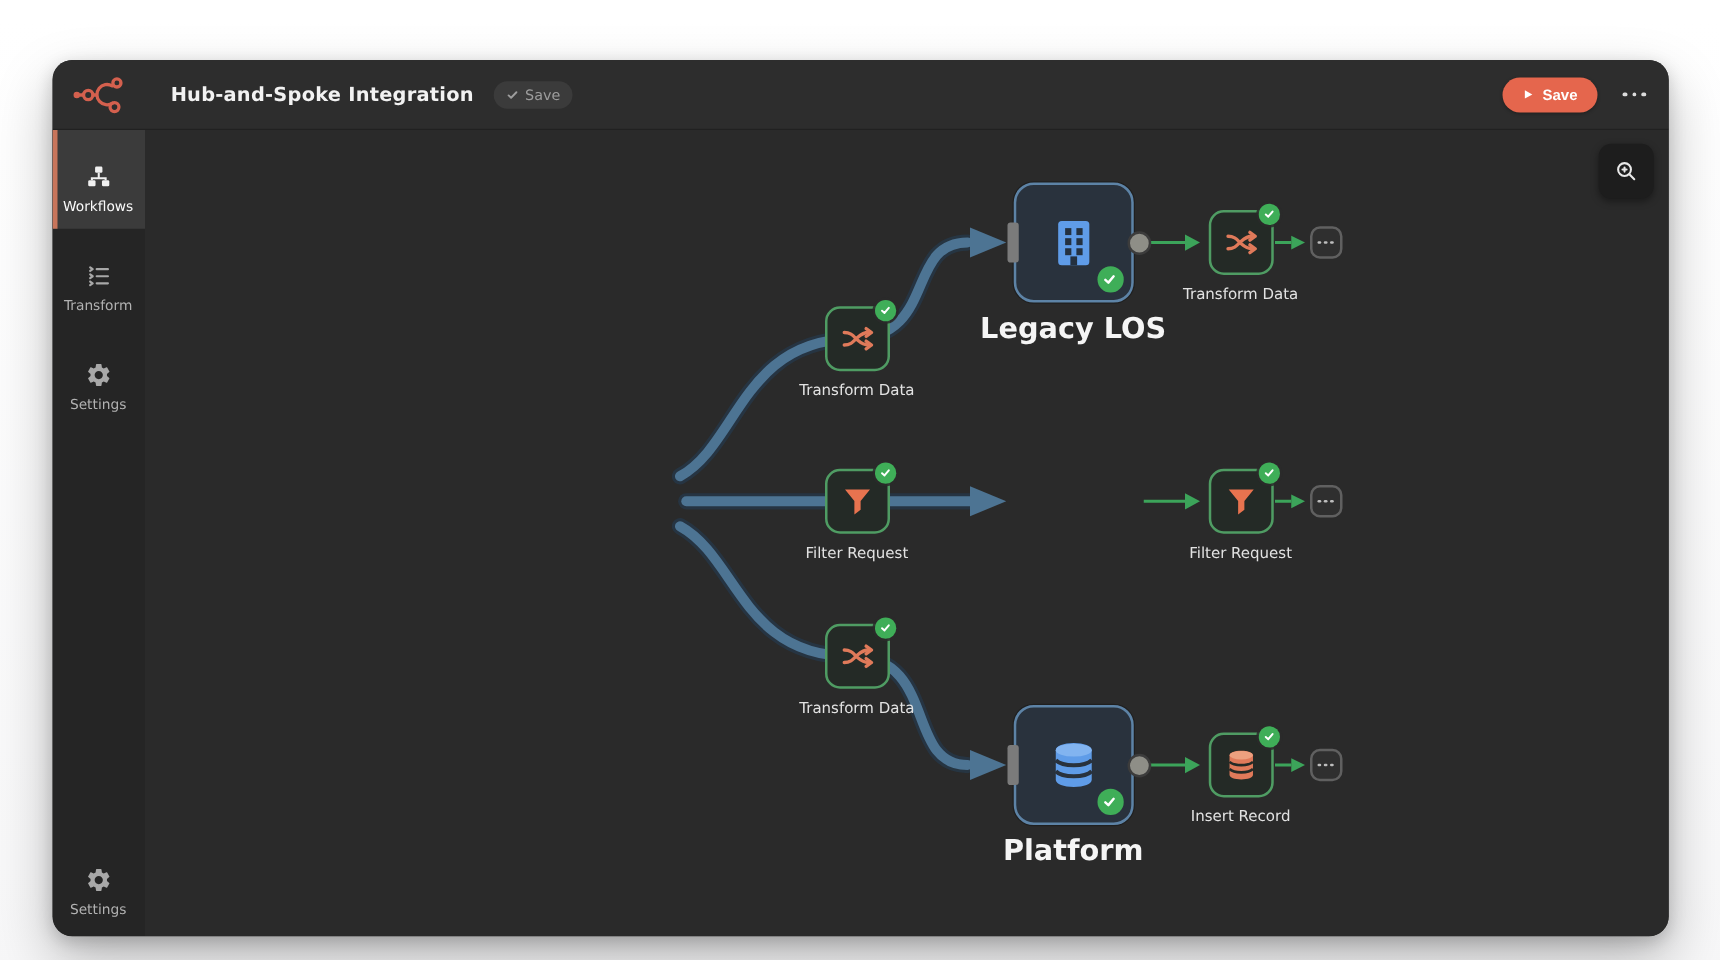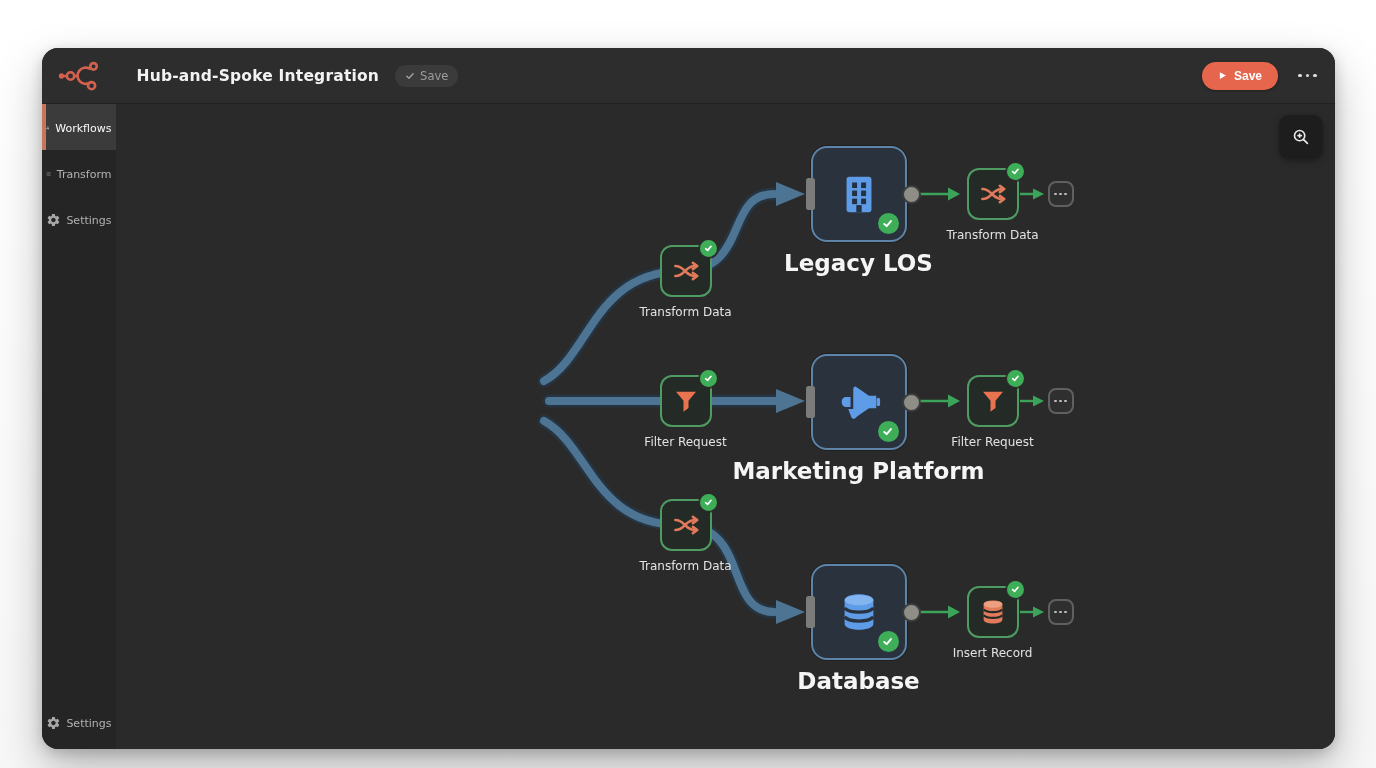--- a/index.html
+++ b/index.html
@@ -14,21 +14,21 @@
   .saved-badge { margin-left:16px; height:22px; padding:0 10px; border-radius:11px; background:#3b3b3b; color:#9d9d9d; font-size:11.5px; display:flex; align-items:center; gap:5px; }
   .saved-badge svg { width:10px; height:10px; }
   .header-right { margin-left:auto; display:flex; align-items:center; gap:18px; }
   .save-btn { height:28px; padding:0 16px; border-radius:14px; background:#e5664d; color:#fff; font-size:12px; font-weight:600; display:flex; align-items:center; gap:7px; border:none; cursor:pointer; box-shadow:0 1px 3px rgba(0,0,0,.3); }
   .save-btn svg { width:9px; height:9px; }
   .menu-dots { display:flex; gap:4px; padding:6px 2px; cursor:pointer; }
   .menu-dots i { width:3.5px; height:3.5px; border-radius:50%; background:#dcdcdc; }
 
   
   .sidebar { position:absolute; left:0; top:56px; bottom:0; width:74px; background:#252525; display:flex; flex-direction:column; z-index:4; }
-  .side-item { width:100%; padding:13px 0 11px; display:flex; flex-direction:row; align-items:center; gap:6px; font-size:11px; color:#b2b2b2; border-left:4px solid transparent; padding-right:4px; cursor:pointer; }
+  .side-item { width:100%; padding:27px 0 11px; display:flex; flex-direction:column; align-items:center; gap:6px; font-size:11px; color:#b2b2b2; border-left:4px solid transparent; padding-right:4px; cursor:pointer; }
   .side-item svg { width:22px; height:22px; }
   .side-item.active { background:#3b3b3b; color:#fafafa; border-left-color:#c8755b; }
   .side-bottom { margin-top:auto; margin-bottom:4px; }
 
   
   .canvas { position:absolute; left:74px; top:56px; right:0; bottom:0; background:#2a2a2a; overflow:hidden; }
   .wires { position:absolute; inset:0; width:1219px; height:645px; }
 
   .node-wrap { position:absolute; }
   .node-label { position:absolute; top:calc(100% + 8px); left:50%; transform:translateX(-50%); white-space:nowrap; color:#ececec; text-align:center; }
@@ -249,60 +249,40 @@
           <span class="badge badge-check-inner">
               <svg viewBox="0 0 16 16" fill="none" stroke="#fff" stroke-width="2.4" stroke-linecap="round" stroke-linejoin="round">
                 <path d="M4 8.5 L7 11.2 L12.2 5"></path>
               </svg>
             </span>
           <span class="out-dot"></span>
         </div>
         <div class="node-label hub-label">Legacy LOS</div>
       </div>
 
-      <div class="node-wrap" style="left:695px; top:250px;">
-        <div class="hub-node">
-          <span class="in-handle"></span>
-          <span class="node-icon">
-            <svg viewBox="0 0 24 24" fill="#5f9ce8">
-              <path d="M21 8.8 H17.2 L10.4 4.1 A.95.95 0 0 0 9 4.9 V19.1 A.95.95 0 0 0 10.4 19.9 L17.2 15.2 H21 Z"></path>
-              <path d="M7.6 9.4 H5.2 A2.2 2.2 0 0 0 3 11.6 V12.4 A2.2 2.2 0 0 0 5.2 14.6 H7.6 Z"></path>
-              <path d="M6.4 15.6 L8 19.9 A1.5 1.5 0 0 0 10.8 18.9 L9.6 15.6 Z"></path>
-              <rect x="21.2" y="9.8" width="1.8" height="4.4" rx="0.9"></rect>
-            </svg>
-          </span>
-          <span class="badge badge-check-inner">
-              <svg viewBox="0 0 16 16" fill="none" stroke="#fff" stroke-width="2.4" stroke-linecap="round" stroke-linejoin="round">
-                <path d="M4 8.5 L7 11.2 L12.2 5"></path>
-              </svg>
-            </span>
-          <span class="out-dot"></span>
-        </div>
-        <div class="node-label hub-label">Marketing Platform</div>
-      </div>
 
       <div class="node-wrap" style="left:695px; top:460px;">
         <div class="hub-node">
           <span class="in-handle"></span>
           <span class="node-icon">
             <svg viewBox="0 0 24 24">
               <path d="M4.5 5.8 C4.5 4 7.8 2.8 12 2.8 C16.2 2.8 19.5 4 19.5 5.8 V18.2 C19.5 20 16.2 21.2 12 21.2 C7.8 21.2 4.5 20 4.5 18.2 Z" fill="#5f9ce8"></path>
               <path d="M4.5 10 C6 11.5 8.7 12.1 12 12.1 C15.3 12.1 18 11.5 19.5 10" stroke="#29323d" stroke-width="1.7" fill="none"></path>
               <path d="M4.5 14.6 C6 16.1 8.7 16.7 12 16.7 C15.3 16.7 18 16.1 19.5 14.6" stroke="#29323d" stroke-width="1.7" fill="none"></path>
               <ellipse cx="12" cy="5.8" rx="7.5" ry="2.7" fill="#82b4f0"></ellipse>
             </svg>
           </span>
           <span class="badge badge-check-inner">
               <svg viewBox="0 0 16 16" fill="none" stroke="#fff" stroke-width="2.4" stroke-linecap="round" stroke-linejoin="round">
                 <path d="M4 8.5 L7 11.2 L12.2 5"></path>
               </svg>
             </span>
           <span class="out-dot"></span>
         </div>
-        <div class="node-label hub-label">Database</div>
+        <div class="node-label hub-label">Platform</div>
       </div>
 
       <div class="node-wrap" style="left:851px; top:64px;">
         <div class="step-node">
           <span class="node-icon">
             <svg viewBox="0 0 24 24" fill="none" stroke="#e07a5a" stroke-width="2.1" stroke-linecap="round" stroke-linejoin="round">
               <path d="M3.5 8 C8 8 9.5 10.5 12 12.8 C14.5 15 16 16 19 16"></path>
               <path d="M3.5 16 C8 16 9.5 13.5 12 11.2 C14.5 9 16 8 19 8"></path>
               <path d="M17.5 13.5 L21 16 L17.5 18.5"></path>
                 <path d="M17.5 5.5 L21 8 L17.5 10.5"></path>

